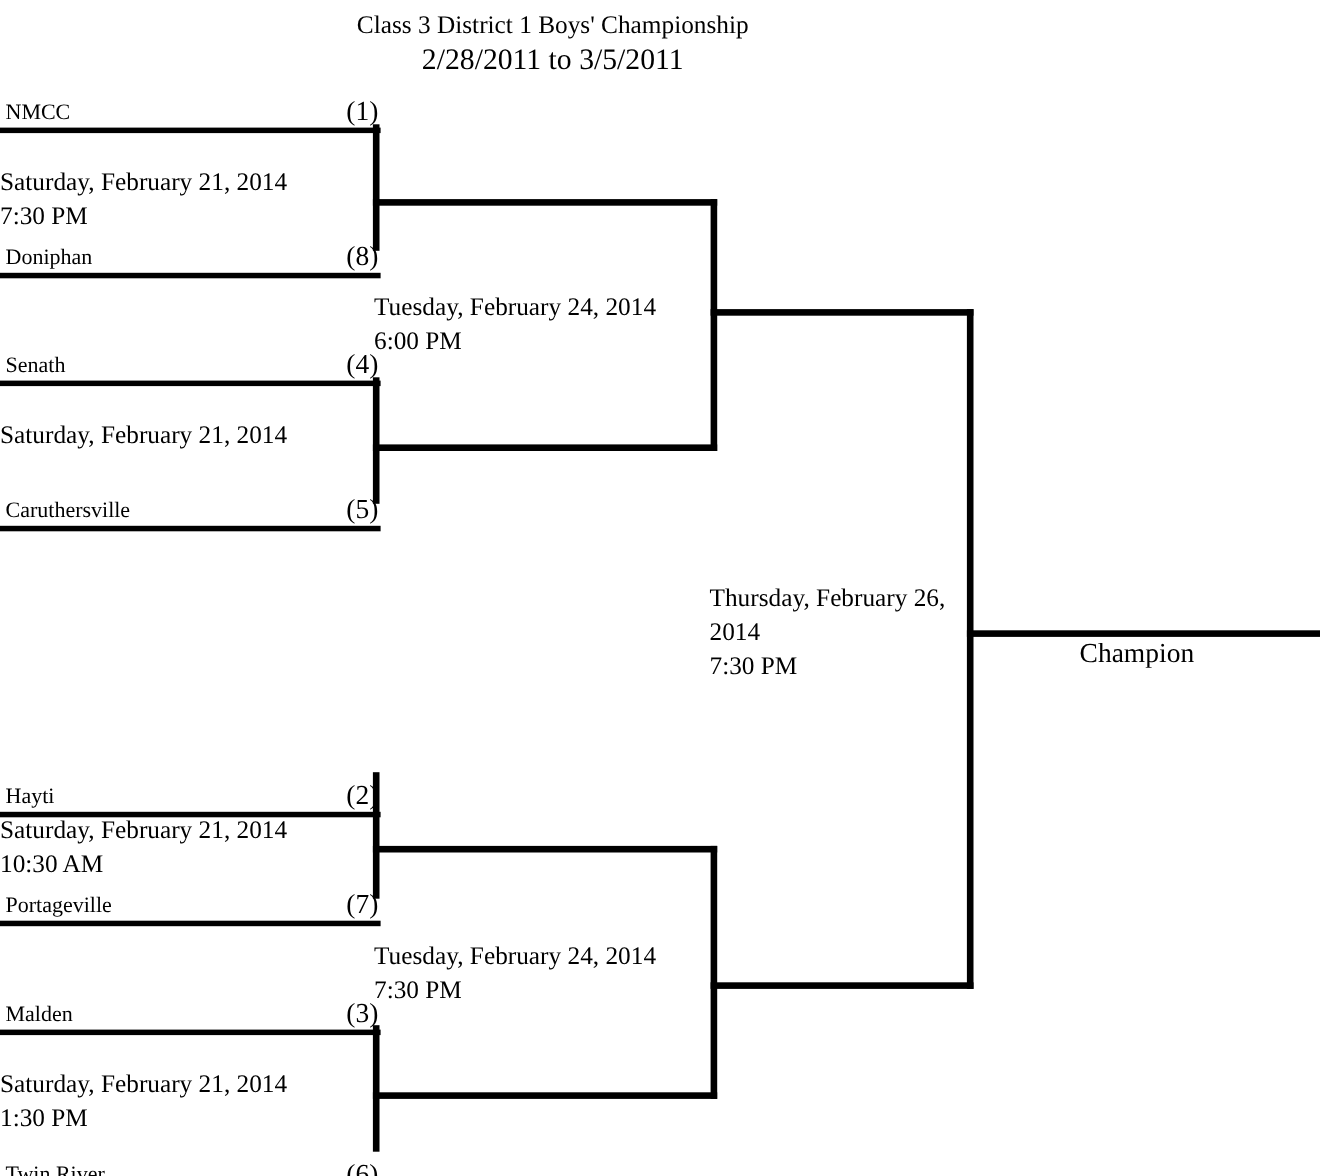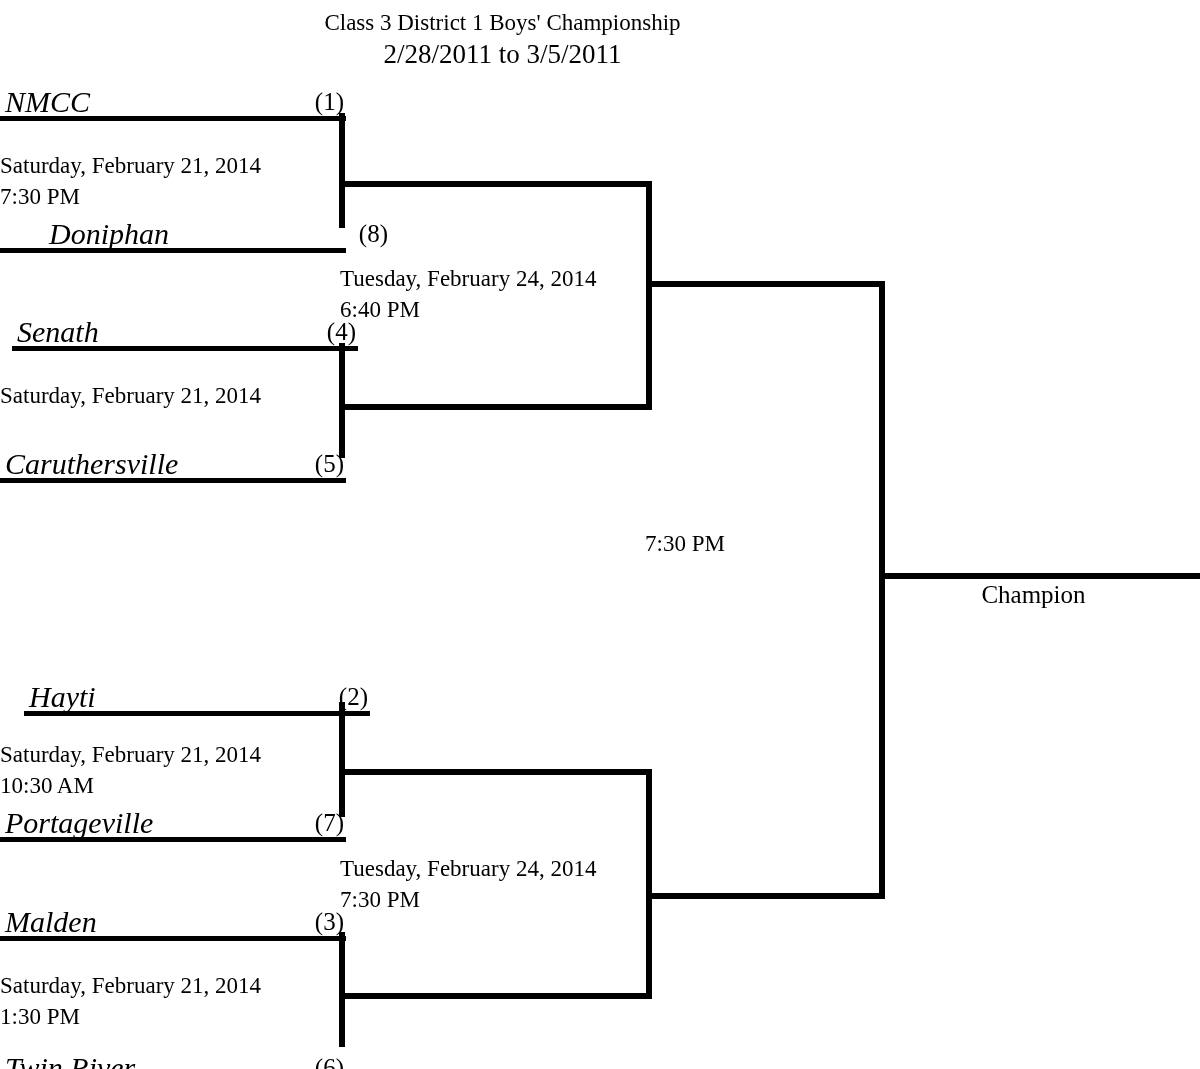--- a/index.html
+++ b/index.html
@@ -41,24 +41,23 @@
   .slot .slot-row {
     position: relative;
     height: 32px;
     display: flex;
     align-items: flex-end;
     justify-content: space-between;
     padding: 0 2px 0 5px;
     box-sizing: border-box;
   }
   .slot .team-name {
-    font-size: 30px;
+    font-size: 20px;
     line-height: 28px;
     white-space: nowrap;
-    font-style: italic;
   }
   .slot .team-seed {
     font-size: 25px;
     line-height: 28px;
     white-space: nowrap;
   }
   .slot .slot-rule {
     position: absolute;
     left: 0;
     width: 346px;
@@ -111,32 +110,32 @@
       <span class="team-seed">(1)</span>
     </div>
     <div class="slot-rule"></div>
   </div>
 
   <div class="game-info" style="top:150px; left:0px; width:346px;">
     <div>Saturday, February 21, 2014</div>
     <div>7:30 PM</div>
   </div>
 
-  <div class="slot" style="top:216px;padding-left:44px;">
+  <div class="slot" style="top:216px;">
     <div class="slot-row">
       <span class="team-name">Doniphan</span>
       <span class="team-seed">(8)</span>
     </div>
     <div class="slot-rule"></div>
   </div>
 
   <div class="v-line" style="left:339px; top:113px; height:115px;"></div>
   <div class="h-line" style="left:339px; top:181px; width:313px;"></div>
 
-  <div class="slot" style="top:314px;margin-left:12px;">
+  <div class="slot" style="top:314px;">
     <div class="slot-row">
       <span class="team-name">Senath</span>
       <span class="team-seed">(4)</span>
     </div>
     <div class="slot-rule"></div>
   </div>
 
   <div class="game-info" style="top:380px; left:0px; width:346px;">
     <div>Saturday, February 21, 2014</div>
   </div>
@@ -147,27 +146,27 @@
       <span class="team-seed">(5)</span>
     </div>
     <div class="slot-rule"></div>
   </div>
 
   <div class="v-line" style="left:339px; top:343px; height:115px;"></div>
   <div class="h-line" style="left:339px; top:404px; width:313px;"></div>
 
   <div class="game-info" style="top:263px; left:340px; width:312px;">
     <div>Tuesday, February 24, 2014</div>
-    <div>6:40 PM</div>
+    <div>6:00 PM</div>
   </div>
 
   <div class="v-line" style="left:646px; top:181px; height:229px;"></div>
   <div class="h-line" style="left:646px; top:281px; width:239px;"></div>
 
-  <div class="slot" style="top:679px;margin-left:24px;">
+  <div class="slot" style="top:706px;">
     <div class="slot-row">
       <span class="team-name">Hayti</span>
       <span class="team-seed">(2)</span>
     </div>
     <div class="slot-rule"></div>
   </div>
 
   <div class="game-info" style="top:739px; left:0px; width:346px;">
     <div>Saturday, February 21, 2014</div>
     <div>10:30 AM</div>
@@ -210,20 +209,21 @@
 
   <div class="game-info" style="top:853px; left:340px; width:312px;">
     <div>Tuesday, February 24, 2014</div>
     <div>7:30 PM</div>
   </div>
 
   <div class="v-line" style="left:646px; top:769px; height:230px;"></div>
   <div class="h-line" style="left:646px; top:893px; width:239px;"></div>
 
   <div class="game-info" style="top:528px; left:645px; width:232px;">
+    <div>Thursday, February 26, 2014</div>
     <div>7:30 PM</div>
   </div>
 
   <div class="v-line" style="left:879px; top:281px; height:618px;"></div>
 
   <div class="h-line" style="left:879px; top:573px; width:321px;"></div>
   <div class="champion-label" style="left:879px; top:580px; width:309px;">Champion</div>
 
 </div>
 

